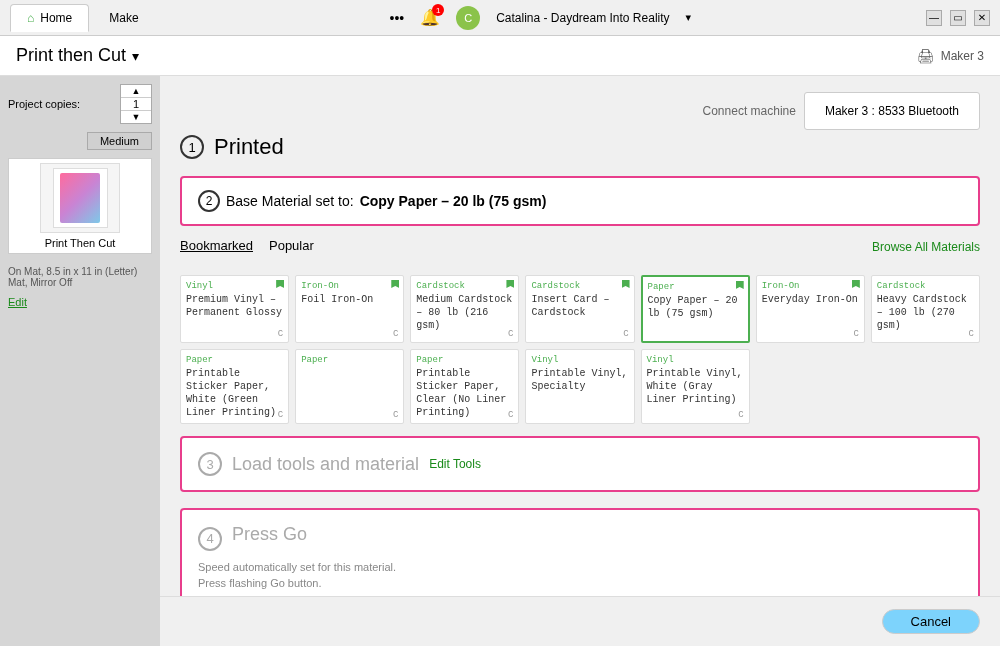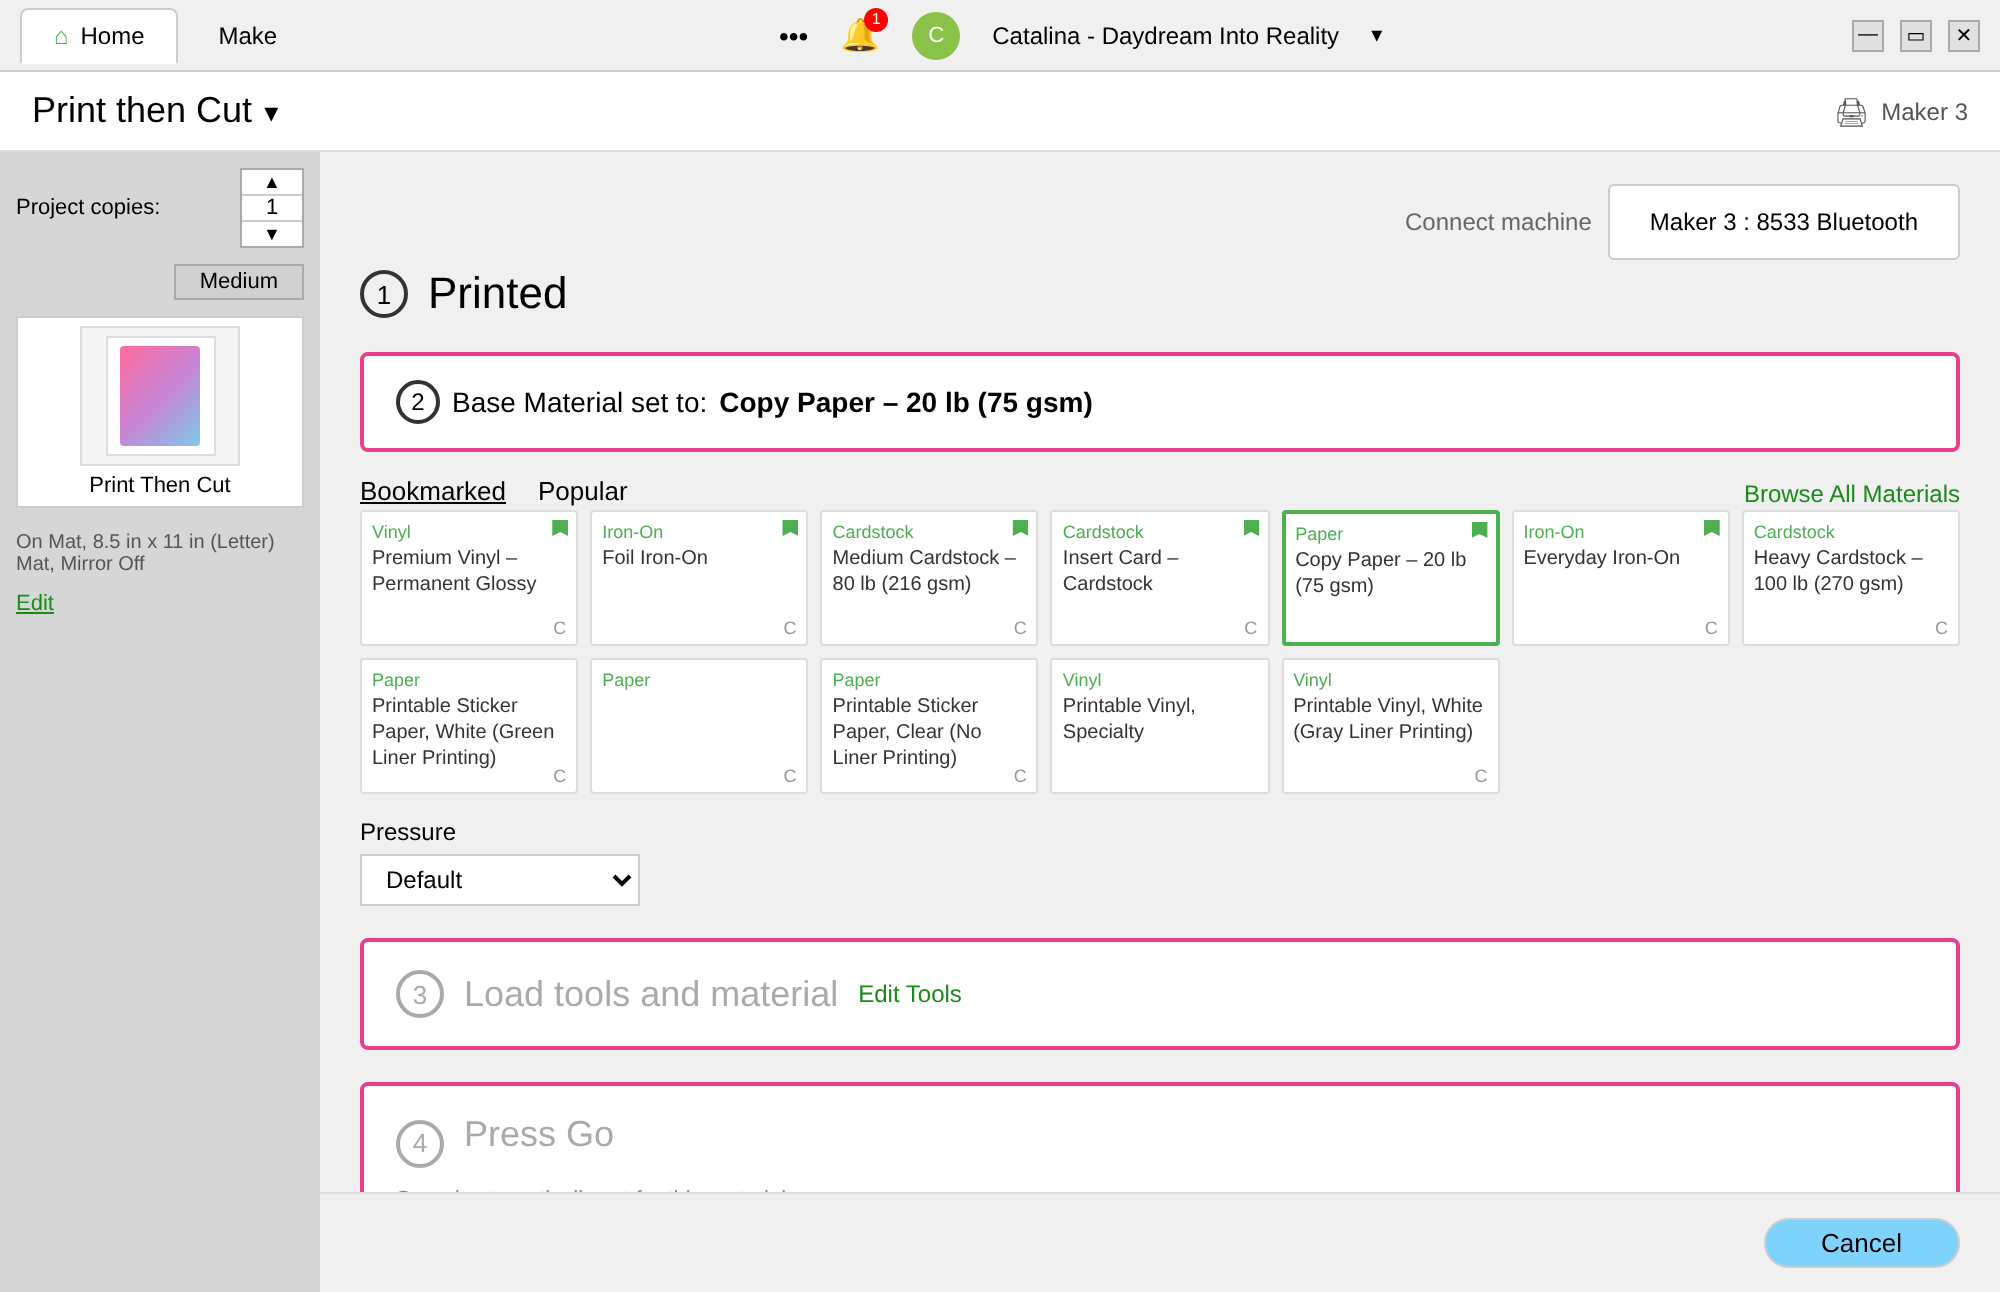--- a/index.html
+++ b/index.html
@@ -172,21 +172,21 @@
       flex-shrink: 0;
     }
     .bm-label { font-weight: 400; }
     .bm-value { font-weight: 700; }
 
     
     .material-tabs {
       display: flex;
       align-items: center;
       justify-content: space-between;
-      margin-bottom: 0;
+      margin-bottom: 20px;
     }
     .material-tabs-left { display: flex; gap: 16px; }
     .mat-tab {
       font-size: 13px;
       cursor: pointer;
       padding-bottom: 2px;
     }
     .mat-tab.active { text-decoration: underline; }
     .browse-link { color: #1a8a1a; font-size: 12px; cursor: pointer; text-decoration: none; }
 
@@ -198,20 +198,21 @@
       margin-bottom: 12px;
     }
     .material-card {
       background: white;
       border: 1px solid #ddd;
       border-radius: 2px;
       padding: 5px 5px 4px 5px;
       cursor: pointer;
       position: relative;
       min-height: 68px;
+      font-family: Liberation Mono, monospace;
     }
     .material-card.selected {
       border: 2px solid #4caf50;
     }
     .material-card-category {
       font-size: 9px;
       color: #4caf50;
       font-weight: 500;
       margin-bottom: 2px;
     }
@@ -473,26 +474,20 @@
           <div class="material-card-category">Vinyl</div>
           <div class="material-card-name">Printable Vinyl, Specialty</div>
         </div>
         <div class="material-card">
           <div class="material-card-category">Vinyl</div>
           <div class="material-card-name">Printable Vinyl, White (Gray Liner Printing)</div>
           <div class="material-card-c">C</div>
         </div>
       </div>
 
-    <div class="pressure-section">
-      <div class="pressure-label">Pressure</div>
-      <select class="pressure-select">
-        <option>Default</option>
-      </select>
-    </div>
 
     <div class="step3-box">
       <div class="step-number" style="color:#aaa; border-color:#aaa;">3</div>
       <span class="step3-title">Load tools and material</span>
       <span class="step3-edit">Edit Tools</span>
     </div>
 
     <div class="step4-box">
       <div style="display:flex; align-items:center; gap:10px; margin-bottom:8px;">
         <div class="step-number" style="color:#aaa; border-color:#aaa;">4</div>

